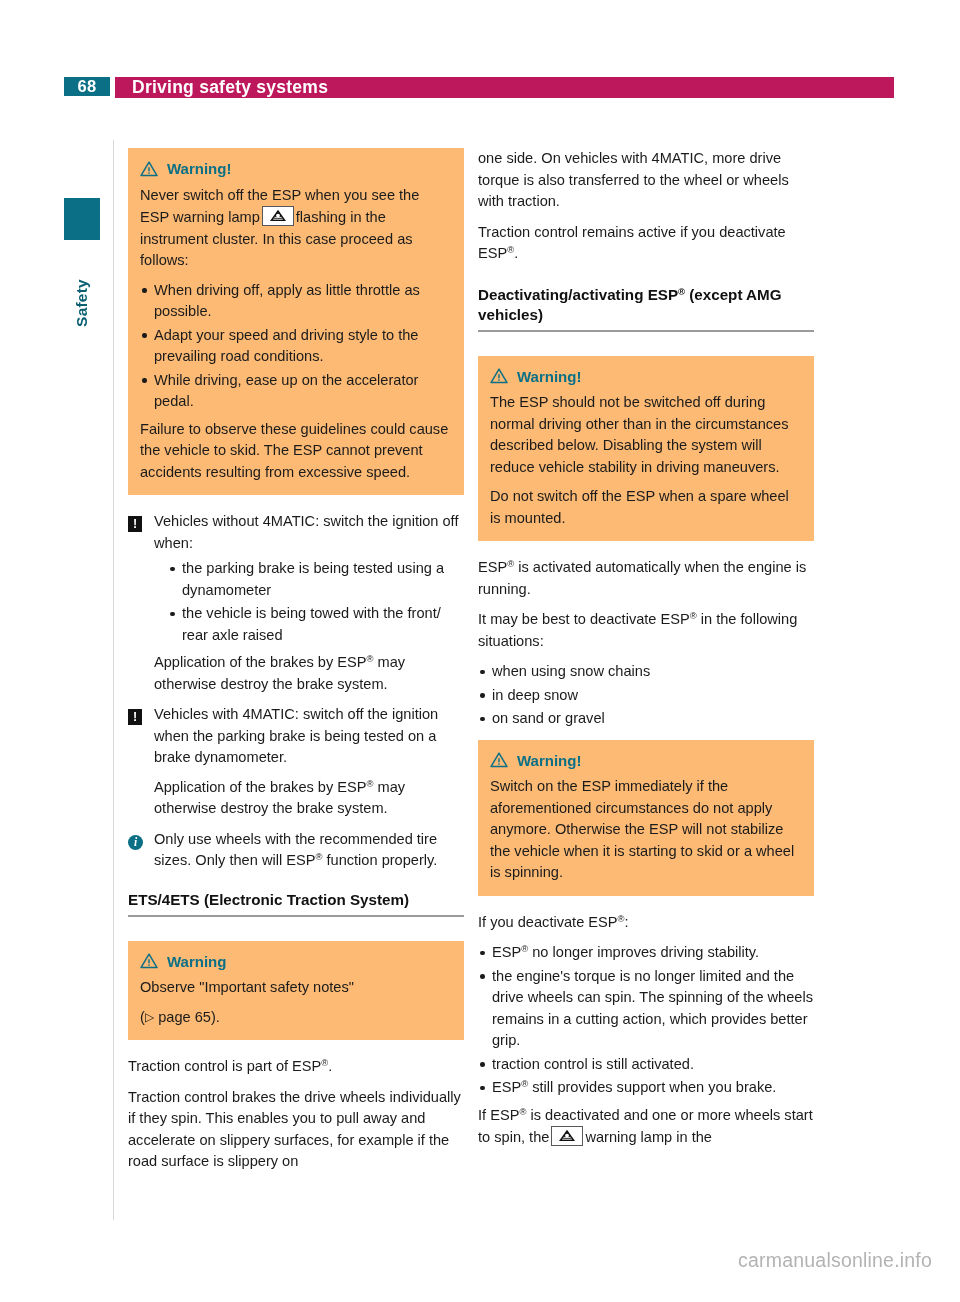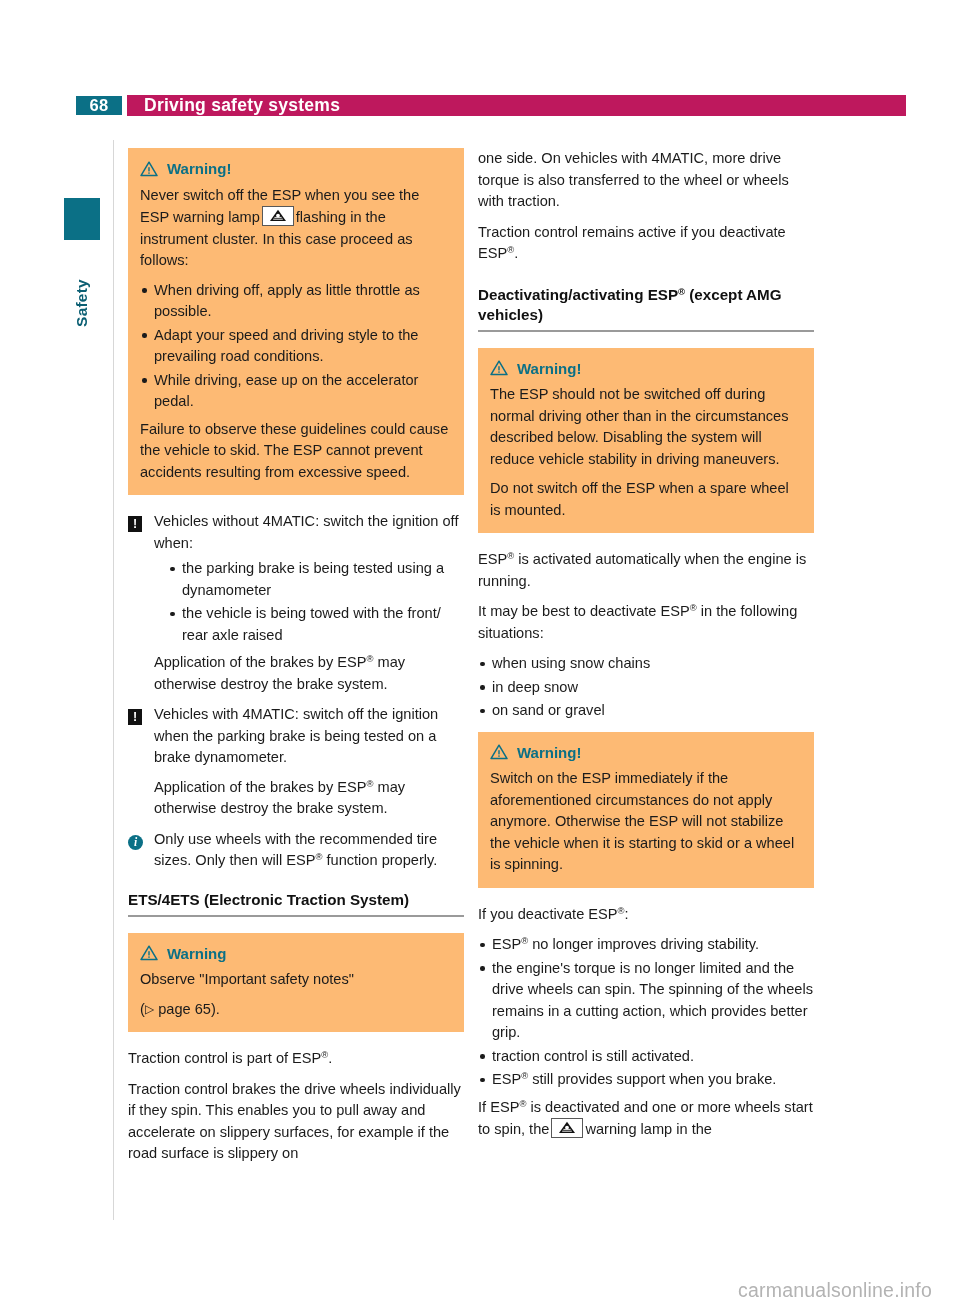--- a/index.html
+++ b/index.html
@@ -17,22 +17,21 @@
   }
 
   
   .header {
     position: absolute;
     left: 64px;
     top: 77px;
     width: 830px;
     height: 56px;
     display: flex;
-    align-items: center;
-    margin-left: 12px;
+    align-items: flex-start;
   }
   .header-page-num {
     width: 46px;
     background: #0b7086;
     color: #ffffff;
     font-size: 16.5px;
     font-weight: bold;
     display: flex;
     align-items: center;
     justify-content: center;
@@ -207,41 +206,41 @@
   }
   .lamp svg { position: absolute; left: 6px; top: 2px; }
 
   
   .section-head {
     font-size: 15.2px;
     font-weight: bold;
     color: #111111;
     border-bottom: 2.5px solid #9a9a9a;
     padding-bottom: 5px;
-    margin-bottom: 16px;
+    margin-bottom: 24px;
     margin-top: 4px;
     line-height: 20px;
   }
 
   sup.reg {
     font-size: 9.5px;
     vertical-align: 5px;
     line-height: 0;
   }
 
   .tri-ref {
     font-size: 12px;
     vertical-align: 1px;
   }
 
   
   .watermark {
     position: absolute;
     right: 28px;
-    bottom: 0;
+    bottom: 30px;
     font-size: 19.5px;
     color: #b3b3b3;
     letter-spacing: .2px;
   }
 </style>
 </head>
 <body>
 
 <div class="header">
   <div class="header-page-num">68</div>

